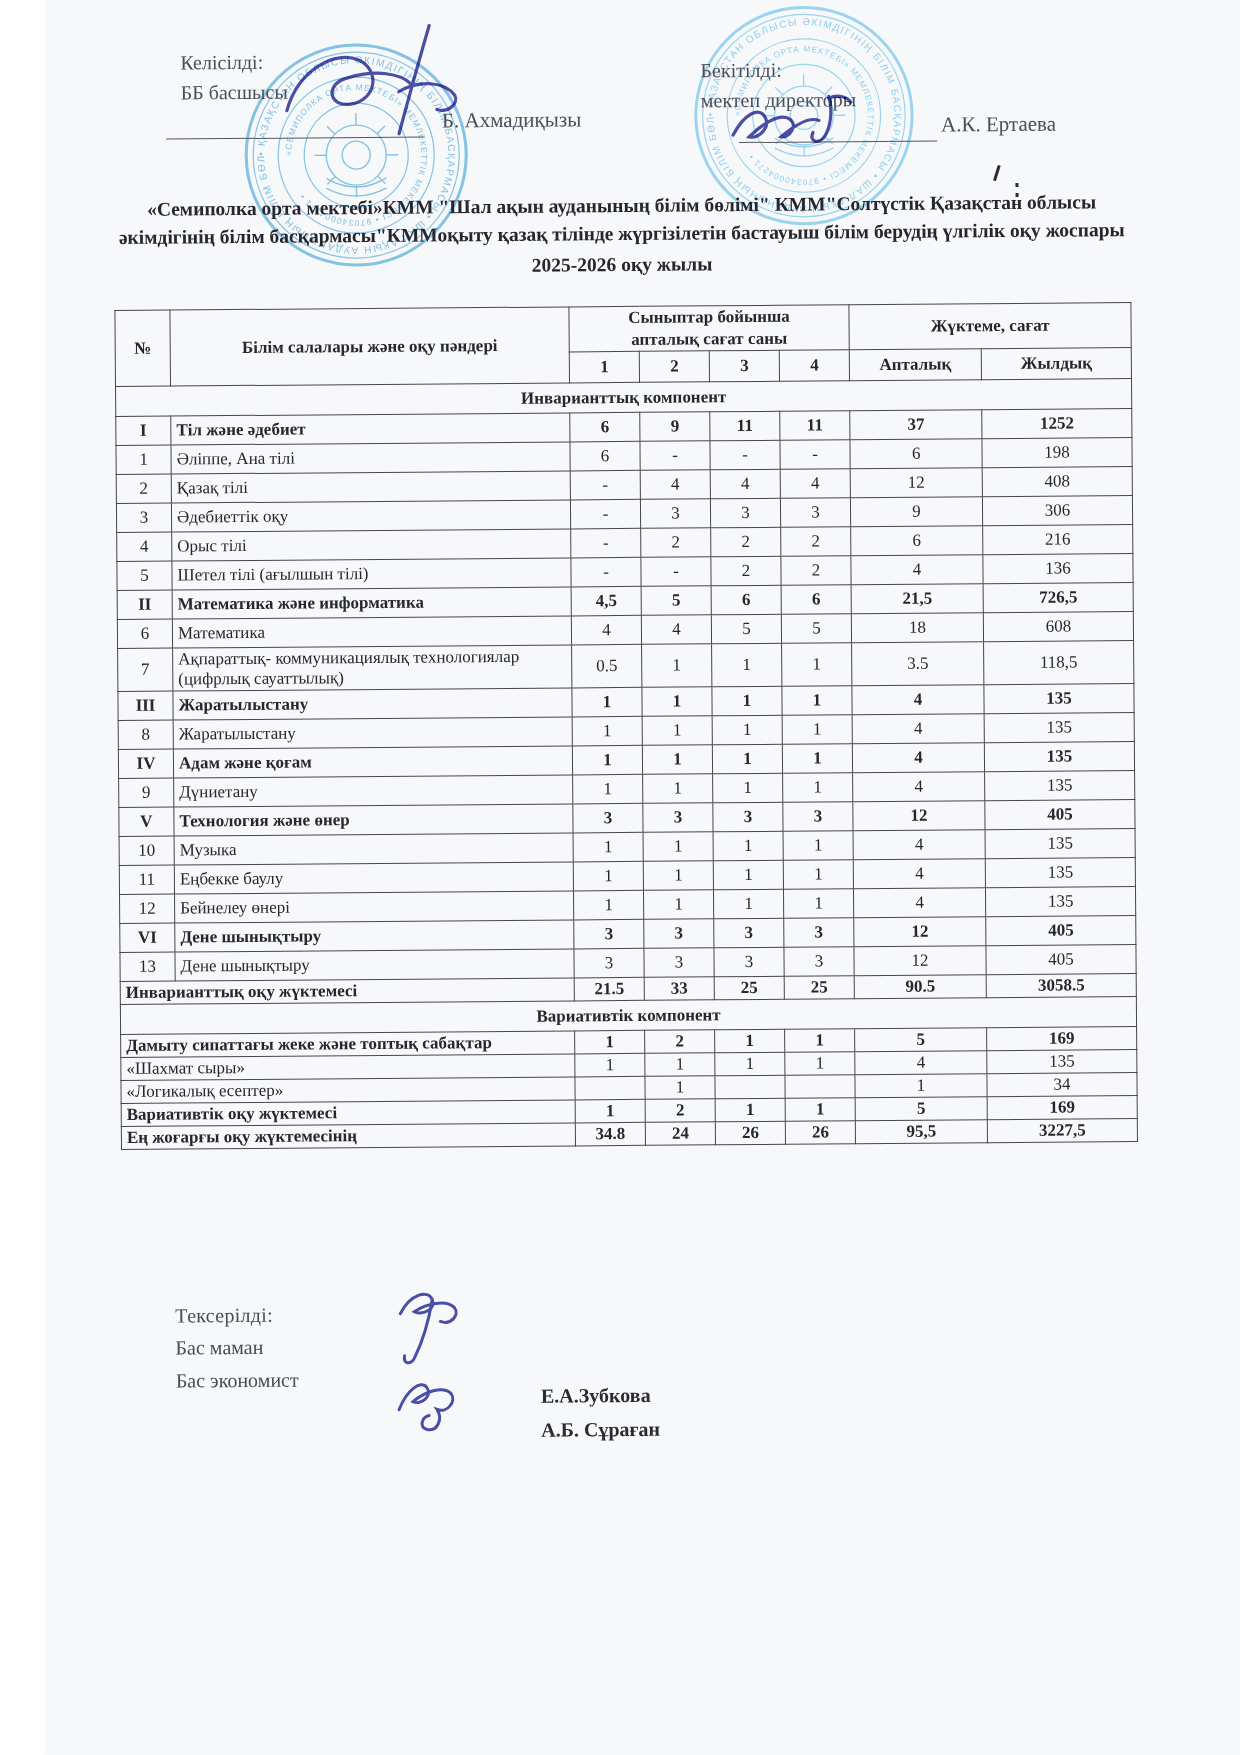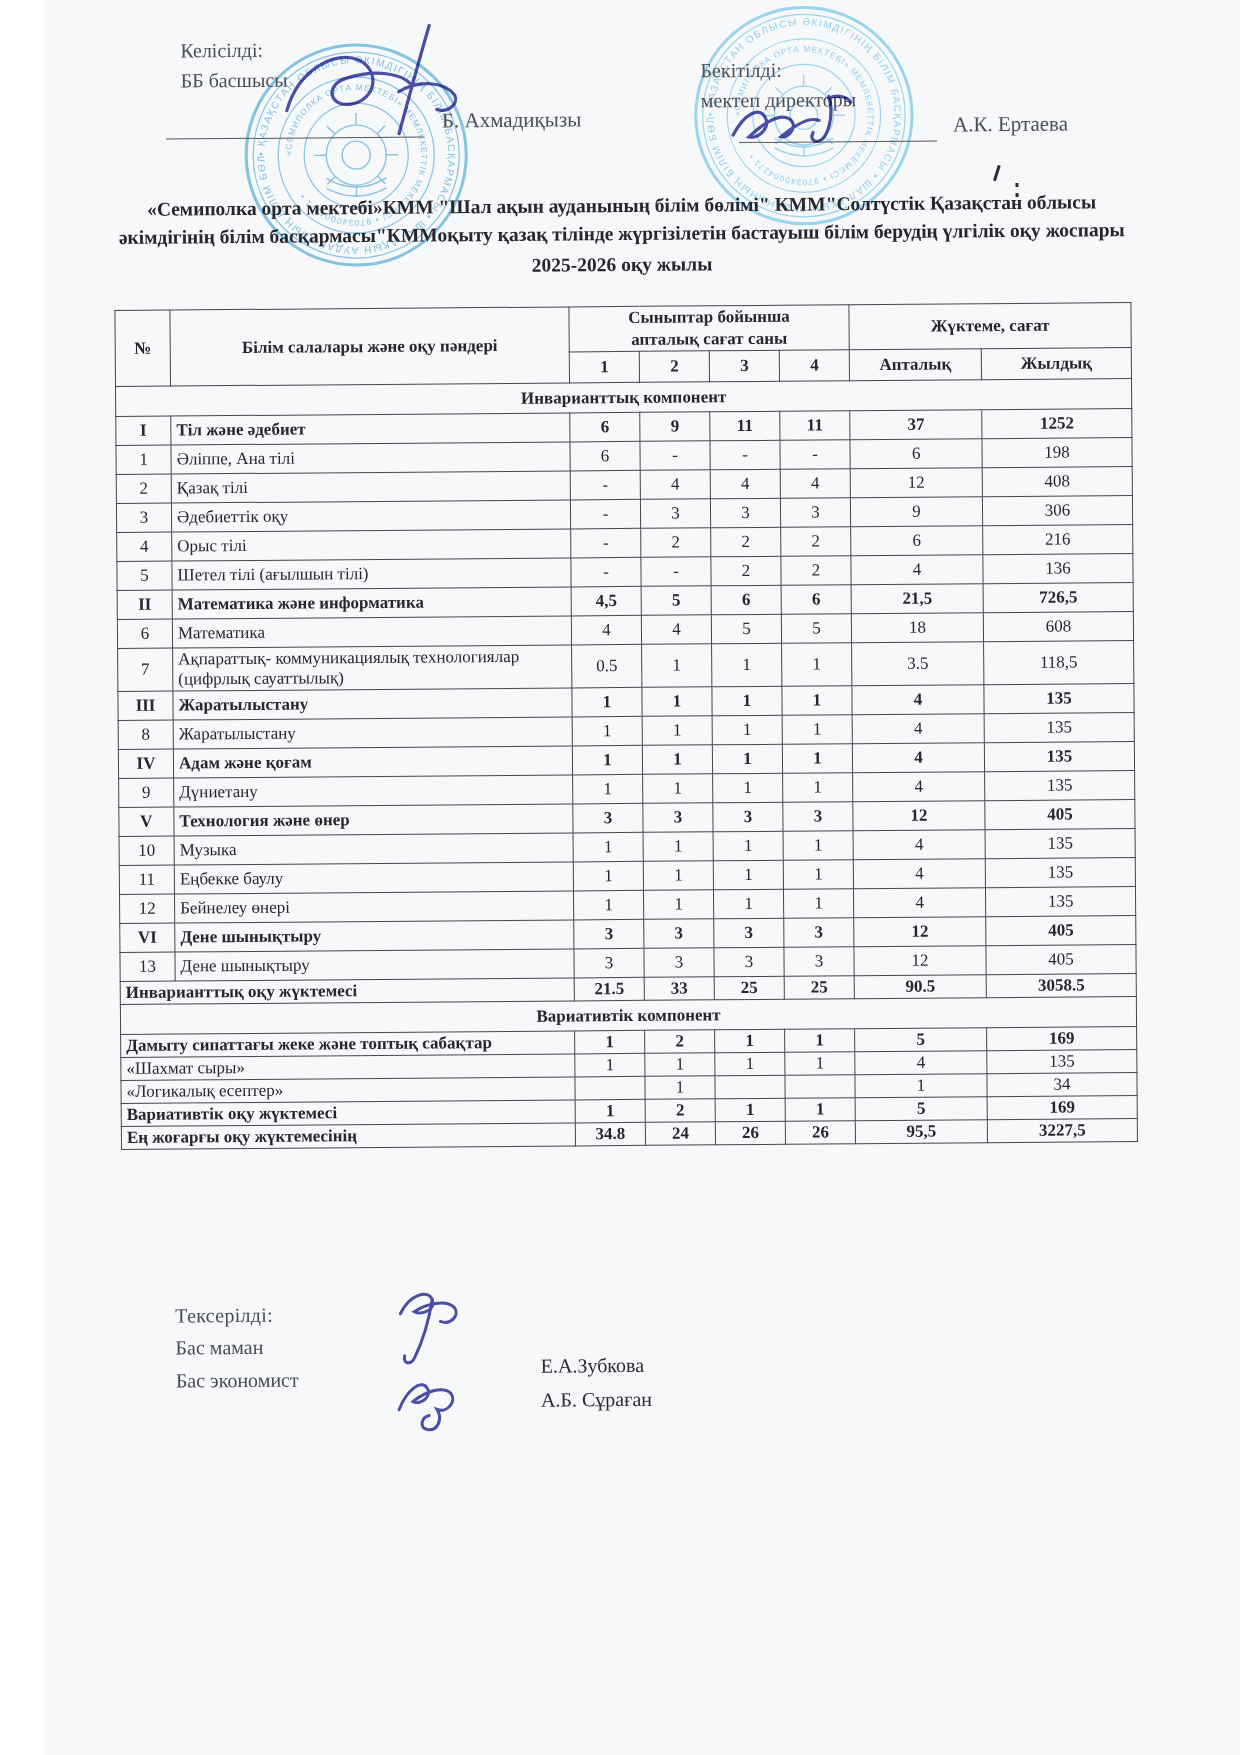--- a/index.html
+++ b/index.html
@@ -34,21 +34,21 @@
   }
   table.doc th{font-weight:bold; text-align:center; vertical-align:middle; line-height:1.3;}
   td.rnum{text-align:center; height:26px;}
   td.subject{text-align:left; padding-left:8px;}
   td.num{text-align:center;}
   tr.b td{font-weight:bold;}
   td.section-cell{font-weight:bold; text-align:center; font-size:18px; height:27px;}
   
   .footer{left:165px; top:1296px; font-size:20px; line-height:1.62; color:#474b55;}
   .footer .t{letter-spacing:.3px;}
-  .fnames{left:530px; top:1348px; font-size:20px; font-weight:normal; color:#2b2b33; line-height:1.7;}
+  .fnames{left:530px; top:1378px; font-size:20px; font-weight:bold; color:#2b2b33; line-height:1.7;}
   .inkmark{position:absolute; background:#2b2b33;}
 </style>
 </head>
 <body>
 
 <div class="page">
   <div class="tilt">
 
     <svg class="stamp" style="left:238px; top:36px;" width="234" height="234" viewBox="0 0 234 234">
       <g stroke="#55acda" fill="none" opacity="0.82">
@@ -95,36 +95,36 @@
         <path id="sr-i" d="M117,117 m-65,0 a65,65 0 1,1 130,0 a65,65 0 1,1 -130,0"></path>
       </defs>
       <text fill="#7fc8ea" font-size="10" letter-spacing="1.5" font-family="Liberation Sans, sans-serif">
         <textPath href="#sr-o">• ҚАЗАҚСТАН ОБЛЫСЫ ӘКІМДІГІНІҢ БІЛІМ БАСҚАРМАСЫ • ШАЛ АҚЫН АУДАНЫНЫҢ БІЛІМ БӨЛІМІ • КОММУНАЛДЫҚ</textPath>
       </text>
       <text fill="#7fc8ea" font-size="8.5" letter-spacing="1" font-family="Liberation Sans, sans-serif">
         <textPath href="#sr-i">«СЕМИПОЛКА ОРТА МЕКТЕБІ» МЕМЛЕКЕТТІК МЕКЕМЕСІ • 970340004271 •</textPath>
       </text>
     </svg>
 
-    <div class="abs appr" style="left:180px; top:32px;">
+    <div class="abs appr" style="left:180px; top:44px;">
       <div>Келісілді:</div>
       <div>ББ басшысы</div>
     </div>
     <div class="abs" style="left:165px; top:104px;">
       <span class="sigline" style="width:258px;"></span>
       <span class="appr nm" style="font-size:21px; margin-left:14px;">Б. Ахмадиқызы</span>
     </div>
 
     <div class="abs appr" style="left:700px; top:56px;">
       <div>Бекітілді:</div>
       <div>мектеп  директоры</div>
     </div>
     <div class="abs" style="left:738px; top:112px;">
       <span class="sigline" style="width:198px;"></span>
-      <span class="appr nm" style="font-size:21px; margin-left:12px;">А.К. Ертаева</span>
+      <span class="appr nm" style="font-size:21px; ">А.К. Ертаева</span>
     </div>
 
     <svg class="sig" style="left:258px; top:20px;" width="230" height="120" viewBox="0 0 230 120">
       <g fill="none" stroke="#3c3f9e" stroke-width="3.2" stroke-linecap="round" opacity="0.92">
         <path d="M28,88 C40,46 78,28 100,38 C122,48 118,78 92,82 C70,85 66,62 88,56 C118,47 142,52 152,62"></path>
         <path d="M171,4 C162,34 150,76 140,112"></path>
         <path d="M140,70 C160,58 186,60 196,74 C200,82 190,92 178,88"></path>
       </g>
     </svg>
     <svg class="sig" style="left:724px; top:88px;" width="150" height="66" viewBox="0 0 150 66">

